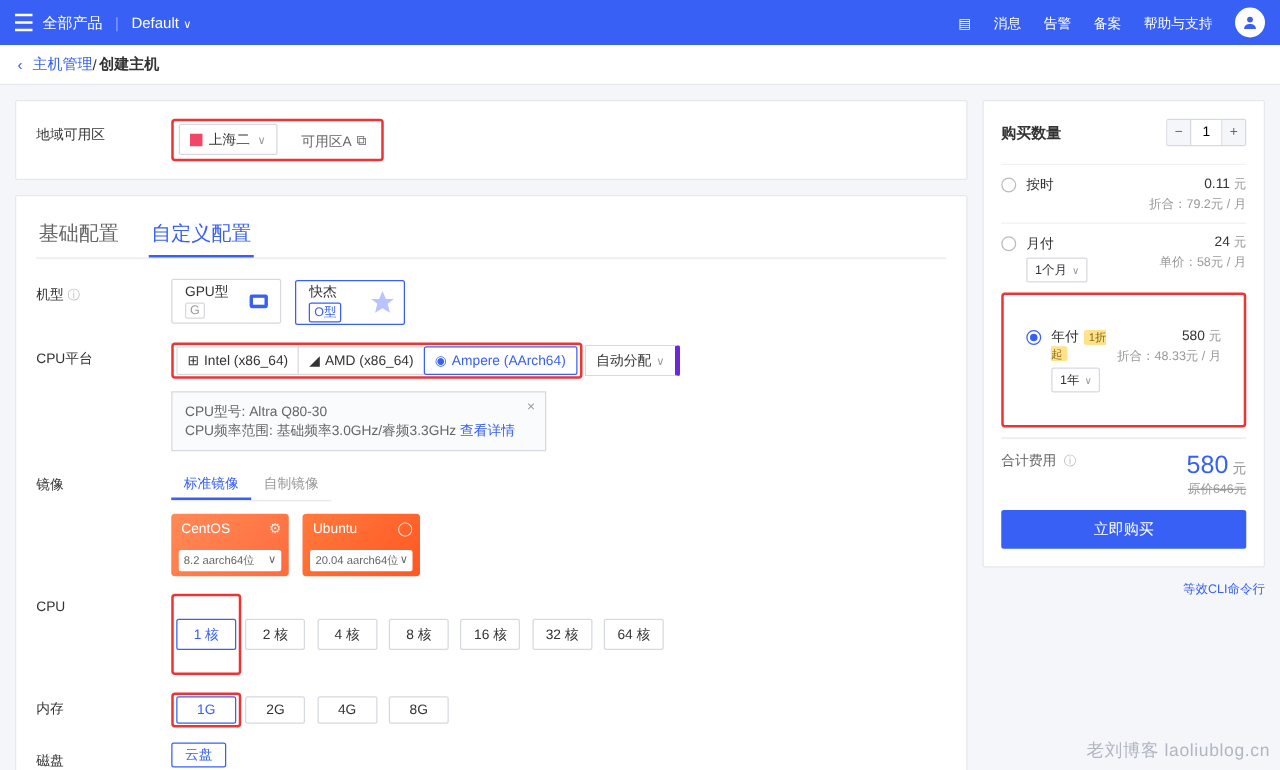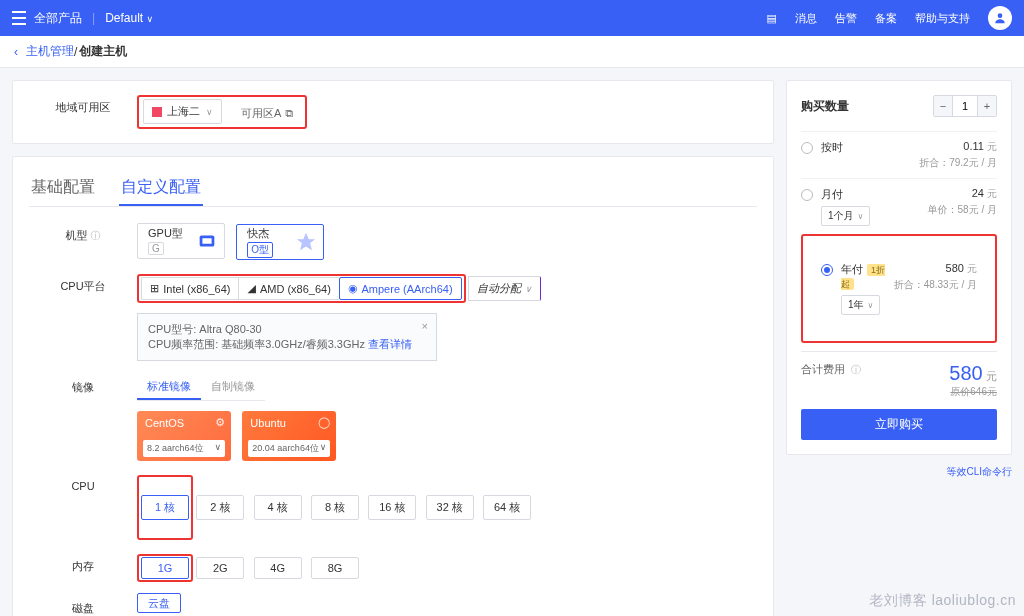--- a/index.html
+++ b/index.html
@@ -12,38 +12,38 @@
 .topbar .avatar { width: 24px; height: 24px; border-radius: 50%; background: #fff; display: flex; align-items: center; justify-content: center; color: #3860f4; }
 .breadcrumb { height: 32px; background: #fff; border-bottom: 1px solid #e6e8ed; display: flex; align-items: center; padding: 0 14px; font-size: 12px; }
 .breadcrumb .back { color: #3860f4; margin-right: 8px; }
 .breadcrumb .link { color: #3860f4; }
 .breadcrumb .current { font-weight: 600; margin-left: 2px; }
 .main-wrap { display: flex; }
 .left-col { flex: 1; padding: 0 12px 12px 12px; }
 .right-col { width: 238px; padding: 12px 12px 12px 0; }
 .panel { background: #fff; border: 1px solid #e6e8ed; border-radius: 2px; margin-top: 12px; padding: 14px 16px; }
 .row { display: flex; align-items: flex-start; margin-bottom: 14px; }
-.row .label { width: 108px; font-size: 11px; color: #333; padding-top: 5px; text-align: center; }
+.row .label { width: 108px; font-size: 11px; color: #333; padding-top: 5px; }
 .row .ctrl { flex: 1; }
 .hl { border: 2px solid #e33; border-radius: 3px; padding: 2px 4px; display: inline-block; }
 .region-drop { display: inline-flex; align-items: center; border: 1px solid #d6d9e0; background: #fff; padding: 4px 8px; border-radius: 2px; font-size: 11px; cursor: pointer; }
 .region-drop .flag { width: 10px; height: 10px; background: #f04864; margin-right: 5px; }
 .zone-tab { display: inline-flex; align-items: center; padding: 4px 8px; font-size: 11px; margin-left: 8px; color: #666; cursor: pointer; }
 .tabs { display: flex; border-bottom: 1px solid #e6e8ed; margin-bottom: 16px; }
 .tab { padding: 6px 2px; margin-right: 22px; font-size: 16px; color: #666; cursor: pointer; }
 .tab.active { color: #3860f4; border-bottom: 2px solid #3860f4; font-weight: 500; }
 .card-sel { display: inline-flex; align-items: center; border: 1px solid #d6d9e0; border-radius: 2px; padding: 6px 10px; margin-right: 8px; font-size: 11px; min-width: 88px; cursor: pointer; position: relative; height: 36px; }
 .card-sel.selected { border-color: #3860f4; }
 .card-sel .sub { display: block; font-size: 10px; color: #3860f4; border: 1px solid #3860f4; padding: 0 3px; border-radius: 2px; margin-top: 1px; width: fit-content; }
 .card-sel .big-icon { position: absolute; right: 6px; top: 6px; width: 22px; height: 22px; }
 .cpu-plat-wrap { display: flex; align-items: center; }
 .plat-btn { display: inline-flex; align-items: center; border: 1px solid #d6d9e0; background: #fff; padding: 4px 8px; font-size: 11px; margin-right: 0; border-right: none; cursor: pointer; }
 .plat-btn:first-child { border-radius: 2px 0 0 2px; }
 .plat-btn.selected { border: 1px solid #3860f4; color: #3860f4; border-radius: 2px; }
-.plat-btn.last { border-right: 1px solid #6d28d9; border-radius: 0 2px 2px 0; font-style: italic; }
+.plat-btn.last { border-right: 4px solid #6d28d9; border-radius: 0 2px 2px 0; }
 .cpu-info { border: 1px solid #d6d9e0; background: #fafbfc; padding: 8px 10px; margin-top: 10px; font-size: 11px; color: #666; width: 300px; position: relative; }
 .cpu-info .close { position: absolute; right: 8px; top: 6px; color: #999; cursor: pointer; }
 .cpu-info a { color: #3860f4; }
 .img-tabs { display: inline-flex; border-bottom: 1px solid #e6e8ed; margin-bottom: 10px; }
 .img-tab { padding: 4px 10px; font-size: 11px; cursor: pointer; color: #999; }
 .img-tab.active { color: #3860f4; border-bottom: 2px solid #3860f4; }
 .os-card { display: inline-block; width: 94px; height: 50px; border-radius: 3px; padding: 6px 8px; color: #fff; font-size: 11px; margin-right: 8px; position: relative; cursor: pointer; }
 .os-card.centos { background: linear-gradient(135deg, #ff8a56, #ff6b3d); }
 .os-card.ubuntu { background: linear-gradient(135deg, #ff7a3d, #ff5722); }
 .os-card .ver { position: absolute; bottom: 4px; left: 6px; right: 6px; background: #fff; color: #666; font-size: 9px; padding: 2px 4px; border-radius: 2px; display: flex; justify-content: space-between; }

